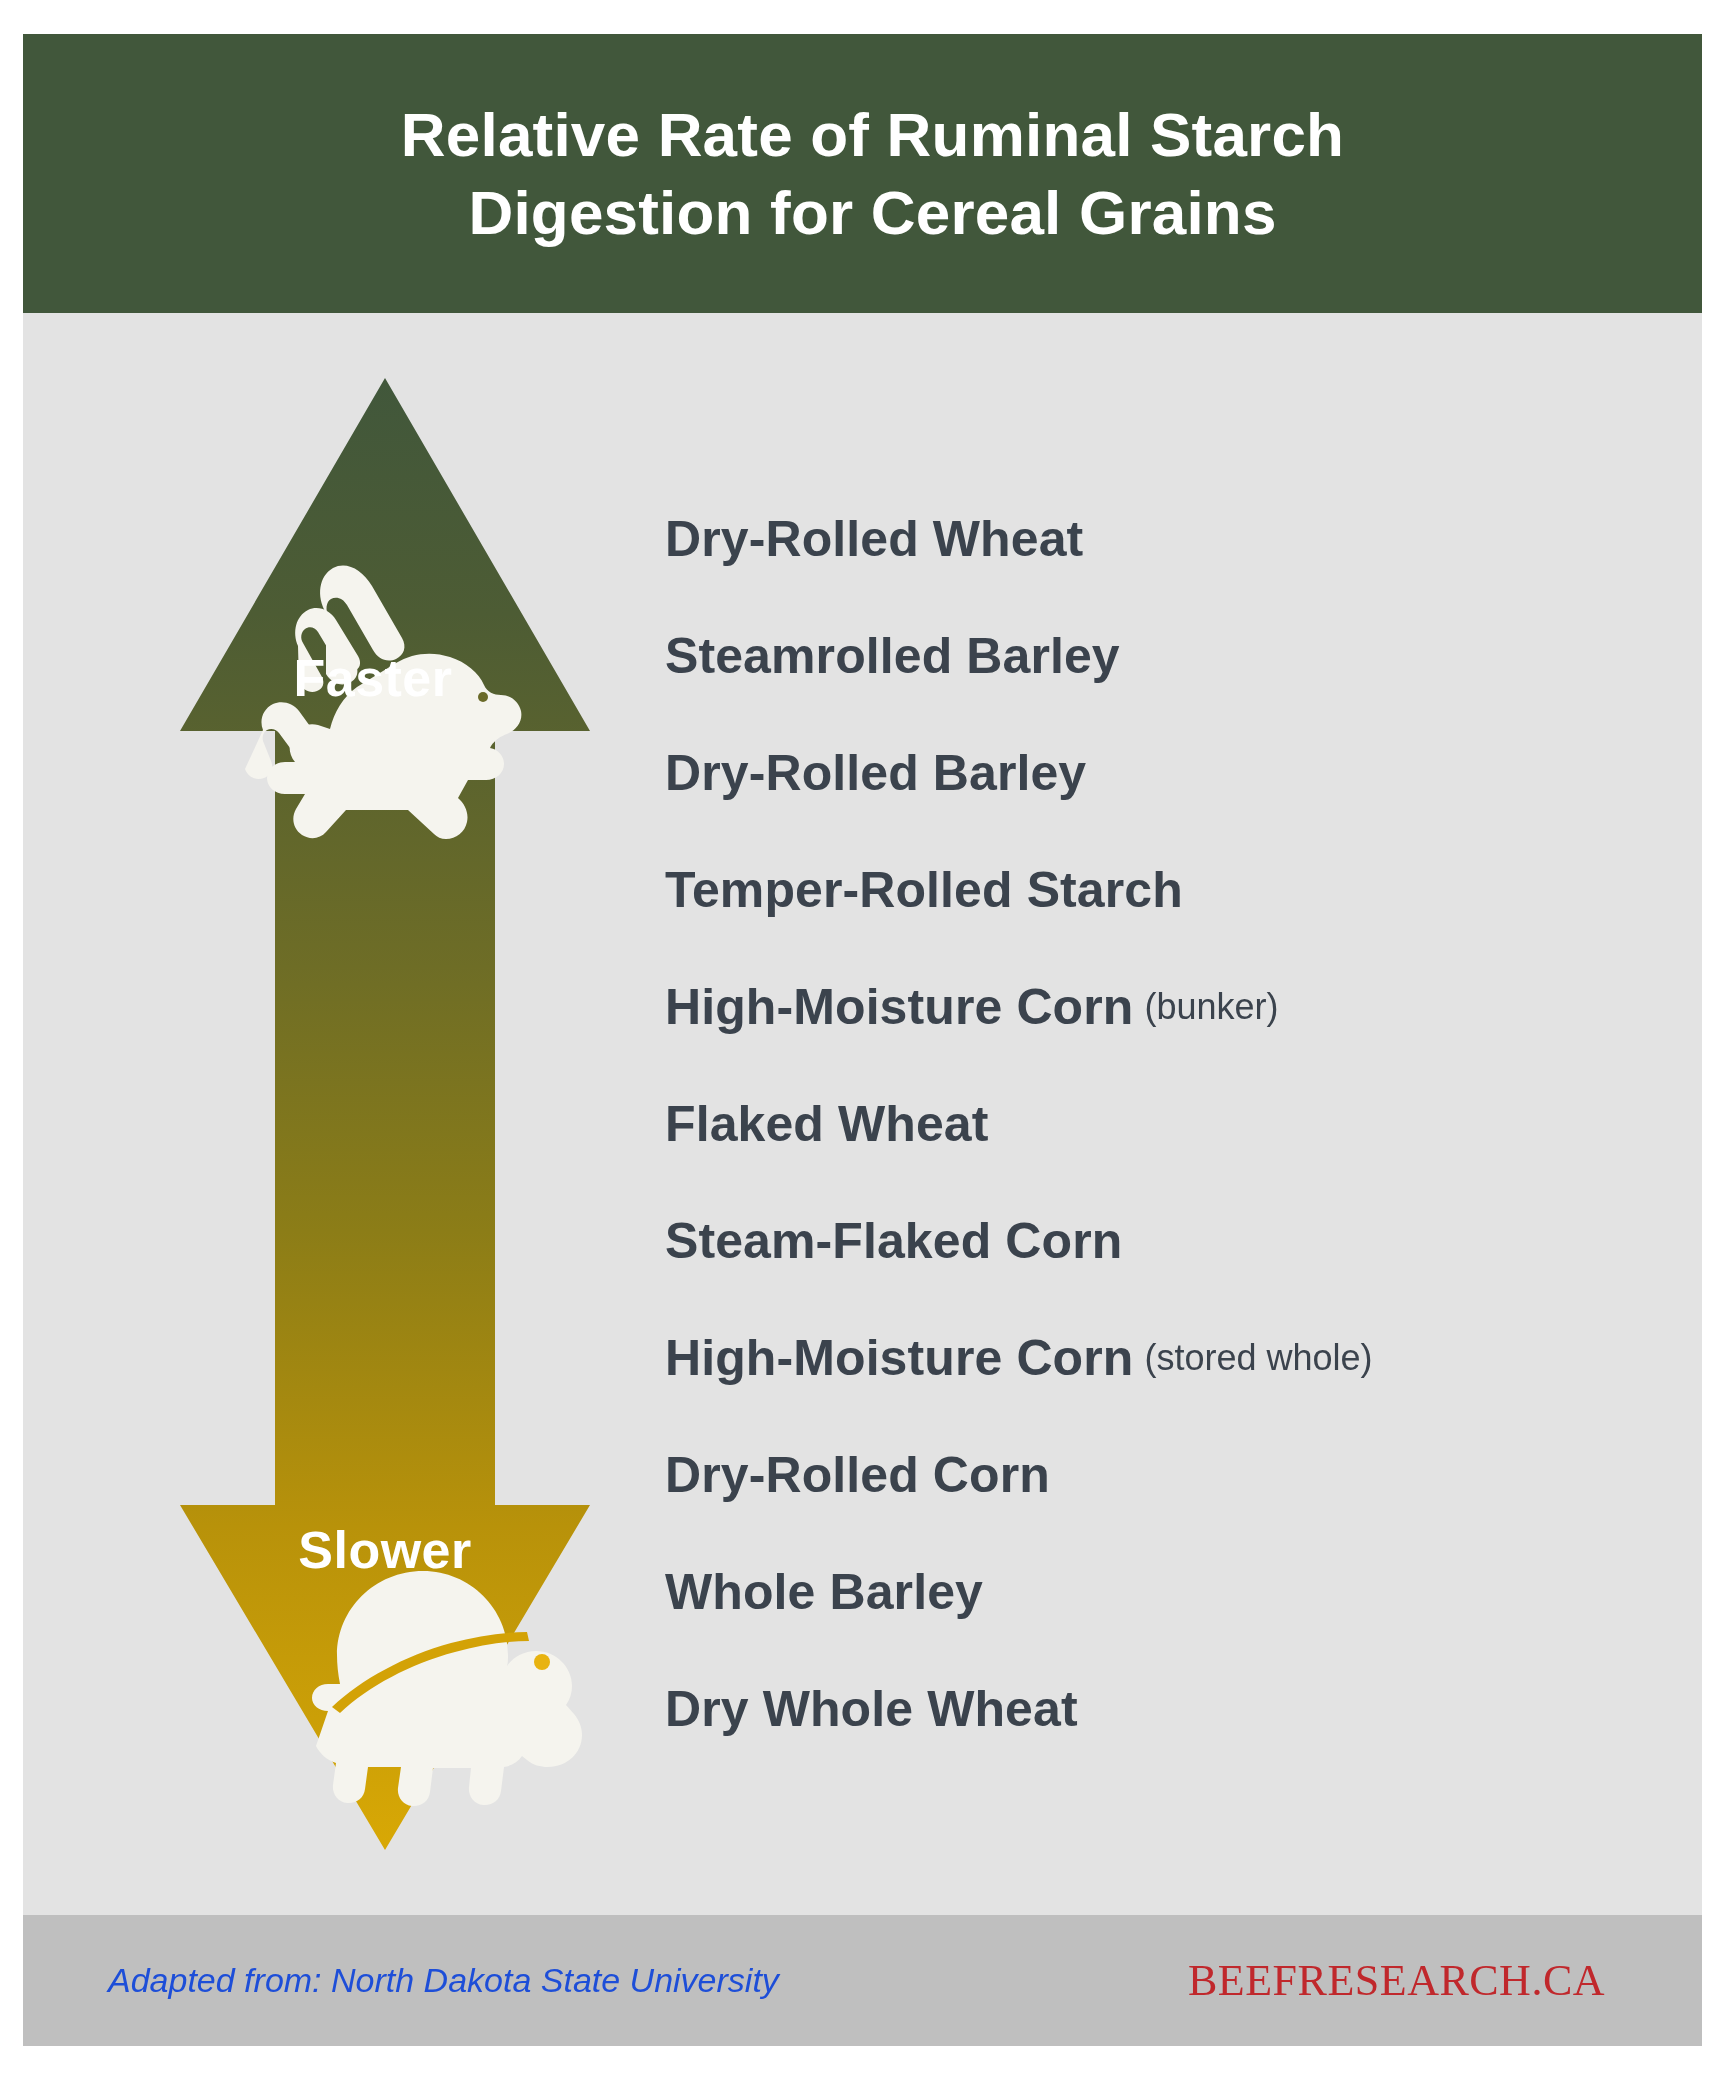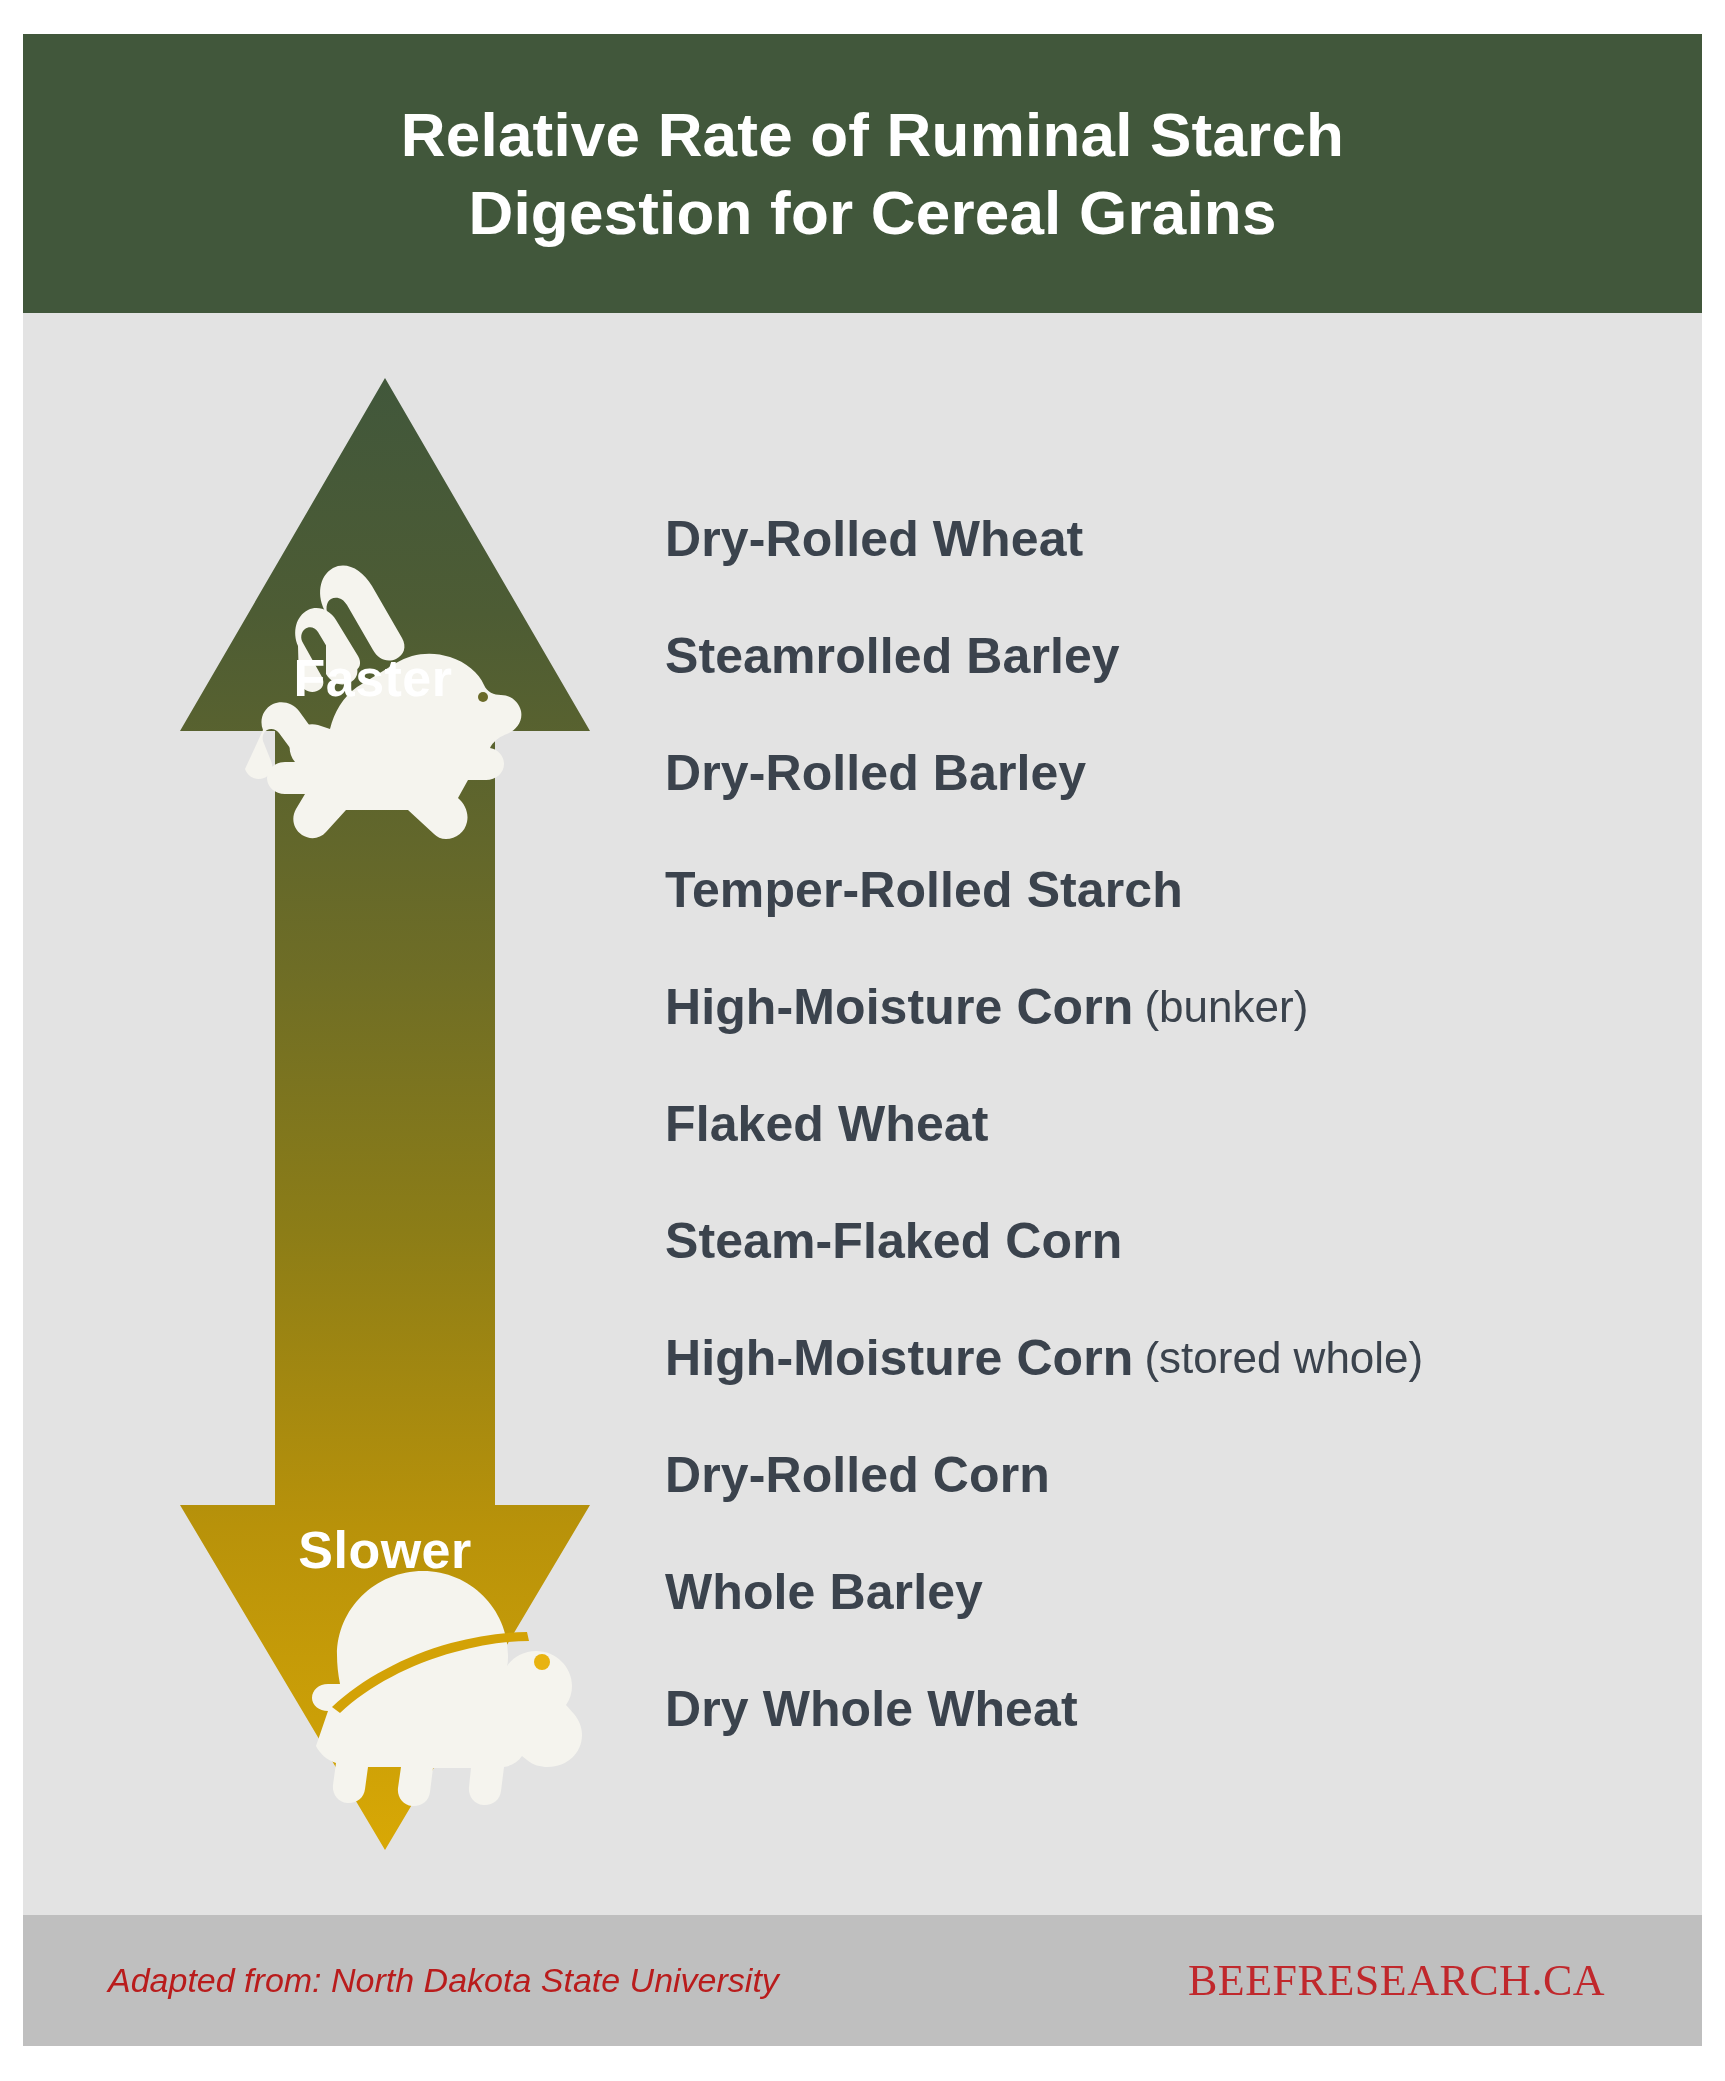--- a/index.html
+++ b/index.html
@@ -119,41 +119,41 @@
   .grain-main {
     color: #3b434d;
     font-weight: bold;
     font-size: 50px;
     letter-spacing: 0.1px;
     font-family: Liberation Sans, sans-serif;
   }
   .grain-note {
     color: #3b434d;
     font-weight: normal;
-    font-size: 44px;
+    font-size: 36px;
     margin-left: 11px;
     font-family: "Liberation Sans", sans-serif;
   }
   .grain-note:empty { display: none; margin-left: 0; }
 
   
   .footer-band {
     position: absolute;
     left: 23px;
     top: 1915px;
     width: 1679px;
     height: 131px;
     background: #bfbfbf;
     display: flex;
     align-items: center;
   }
   .footer-credit {
     position: absolute;
     left: 85px;
-    color: #b91c1c;
+    color: #1d4ed8;
     font-style: italic;
     font-size: 34px;
     font-family: "Liberation Sans", sans-serif;
   }
   .footer-brand {
     position: absolute;
     left: 1165px;
     color: #c0282c;
     font-size: 44px;
     letter-spacing: 0.5px;

